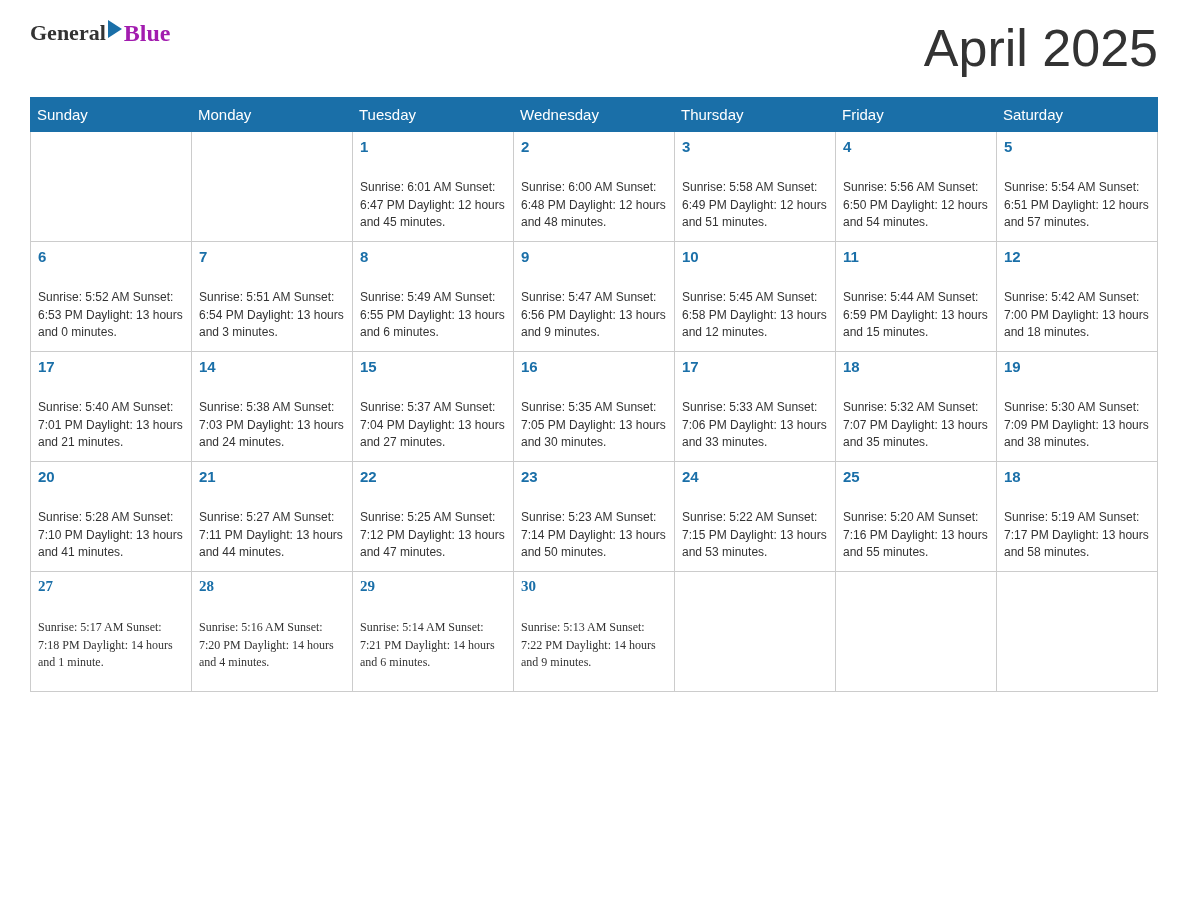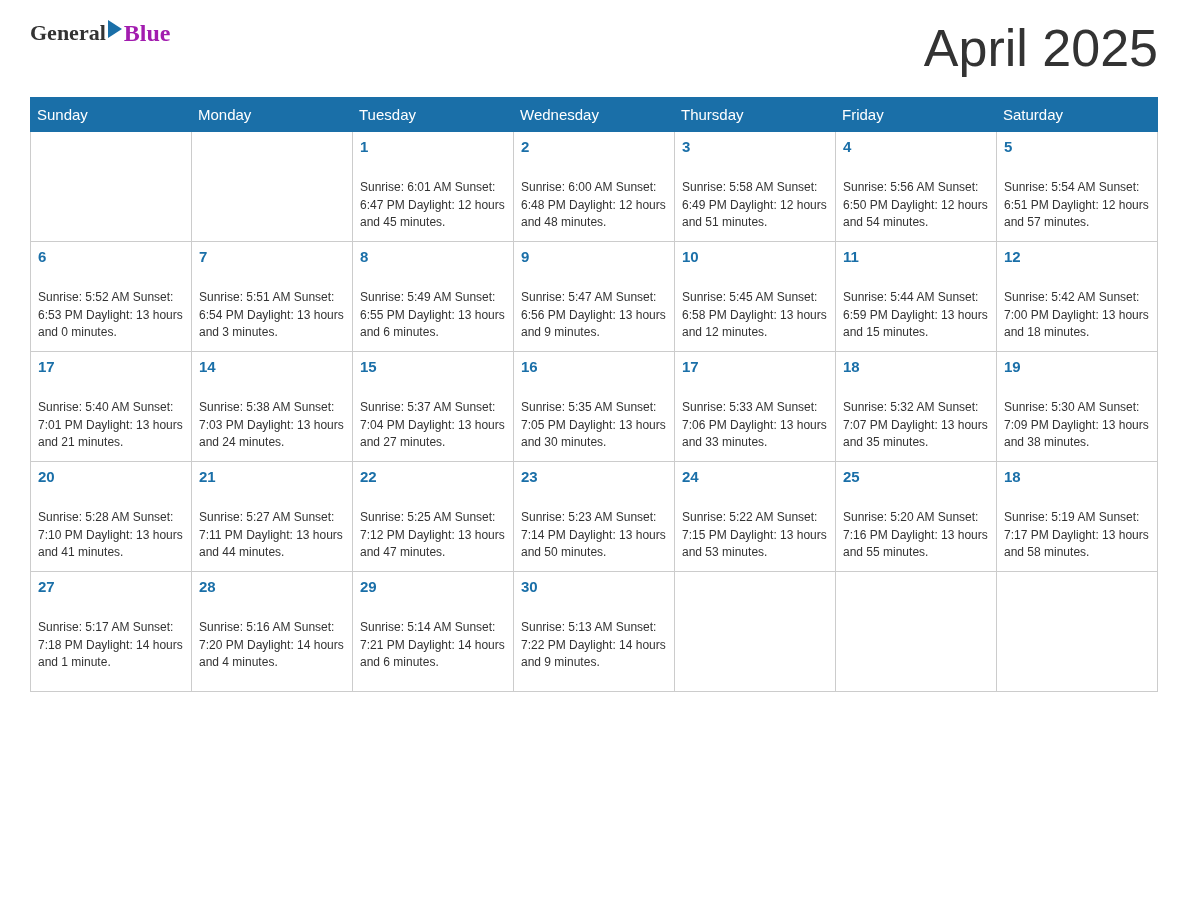--- a/index.html
+++ b/index.html
@@ -86,20 +86,21 @@
       font-size: 12px;
       color: #333;
       line-height: 1.45;
       margin-top: 24px;
     }
     .empty-cell {
       background: #fff;
     }
     tr:last-child td {
       height: 120px;
+      font-family: Liberation Serif, serif;
     }
   </style>
 </head>
 <body>
 
 <div class="header">
   <div class="logo">
     <span class="logo-text-general">General</span>
     <span class="logo-triangle"></span>
     <br>

